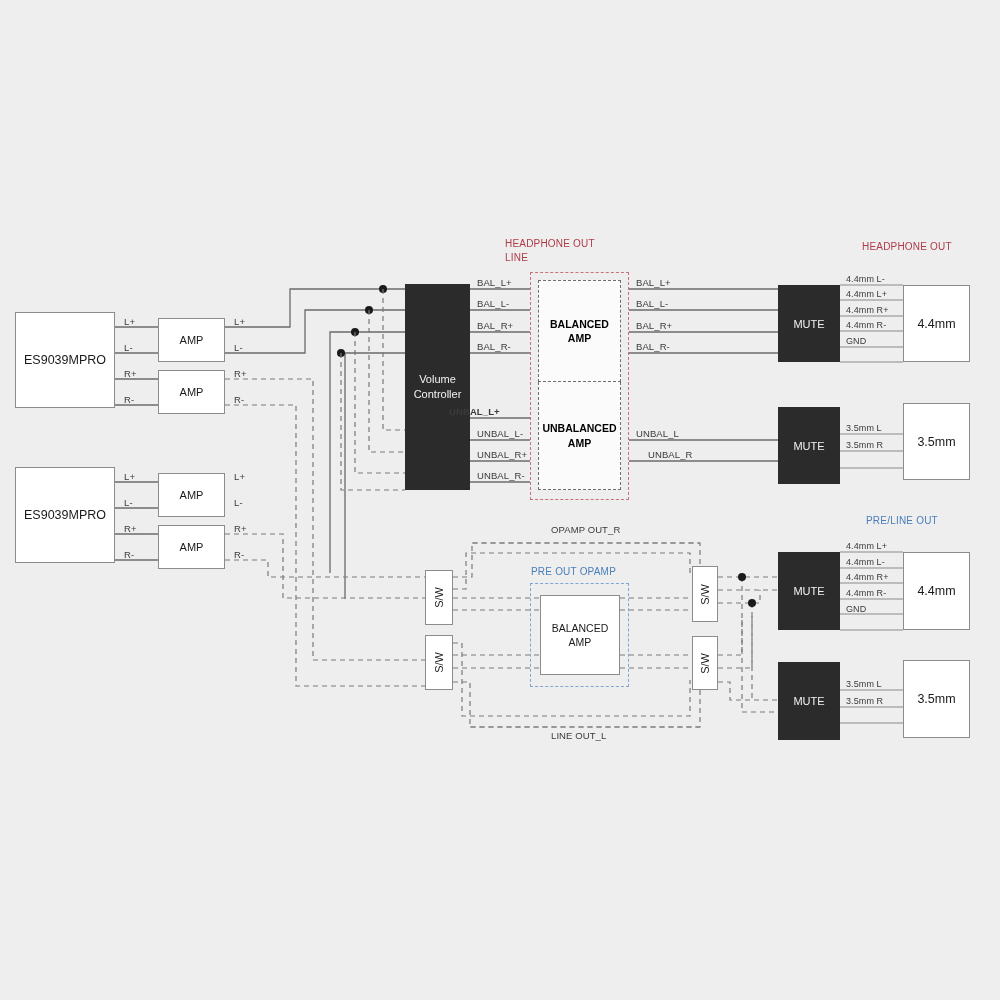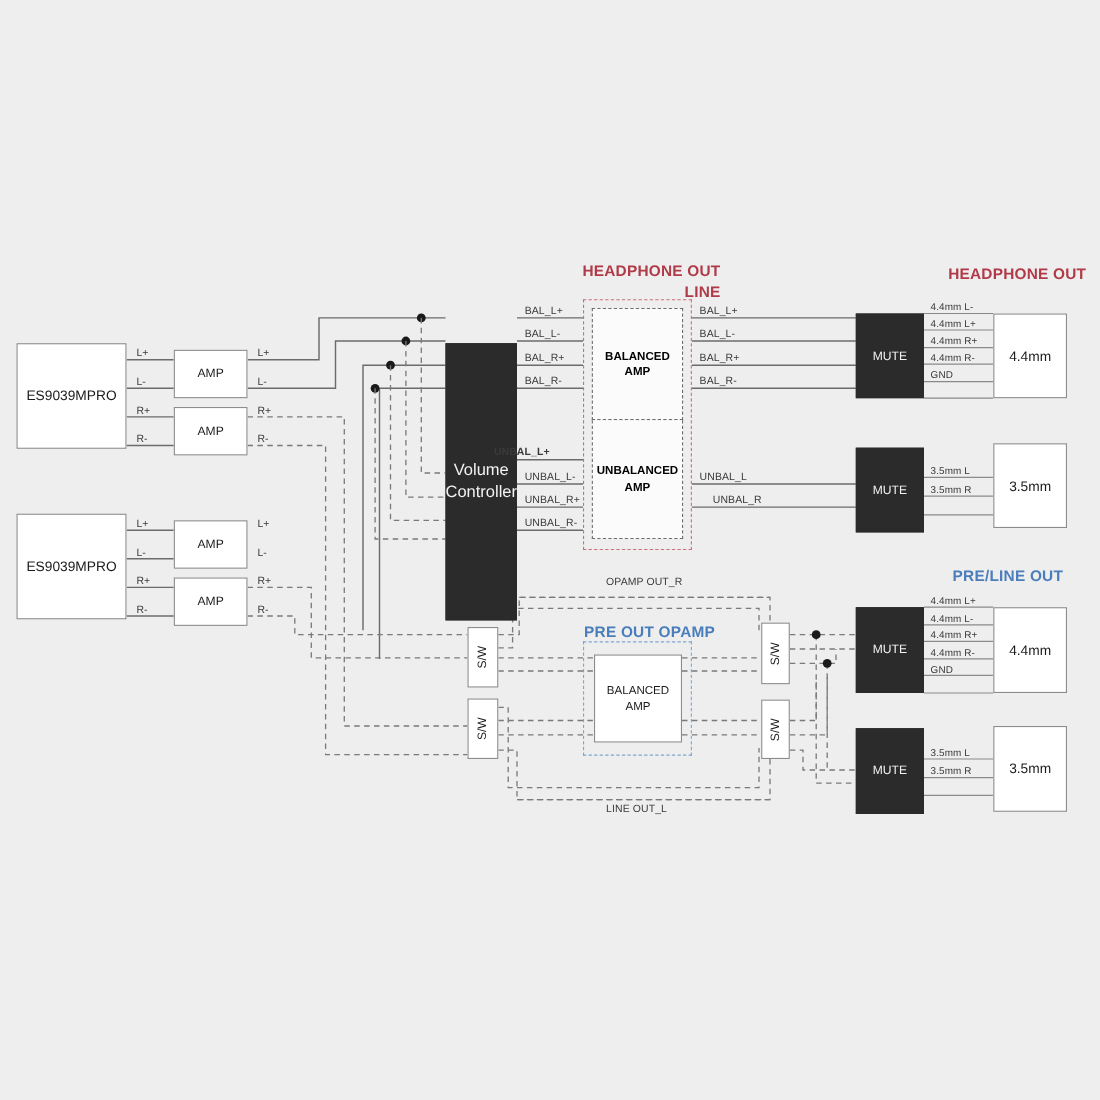--- a/index.html
+++ b/index.html
@@ -7,21 +7,21 @@
     position:relative;width:1000px;height:1000px;
     background:#eeeeee;
     font-family:"Liberation Sans","DejaVu Sans",sans-serif;
     overflow:hidden;
   }
   .blk{position:absolute;box-sizing:border-box;display:flex;align-items:center;justify-content:center;text-align:center;}
   .white{background:#ffffff;border:1px solid #8c8c8c;color:#1a1a1a;}
   .dark{background:#2b2b2b;border:1px solid #2b2b2b;color:#f2f2f2;}
   .lbl{position:absolute;white-space:nowrap;color:#3a3a3a;font-size:9.5px;letter-spacing:.1px;}
   .lbl-sm{font-size:9px;}
-  .title{position:absolute;white-space:nowrap;font-weight:bold;font-size:14px;letter-spacing:.2px;text-align:right;}
+  .title{position:absolute;white-space:nowrap;font-weight:normal;font-size:10px;letter-spacing:.2px;text-align:left;}
   .red{color:#b03a48;}
   .blue{color:#4a7ebb;}
   .dashbox{position:absolute;box-sizing:border-box;background:transparent;}
   .dash-red{border:1.3px dashed #c9707c;}
   .dash-blue{border:1.3px dashed #7fa5d4;}
   .dash-gray{border:1.2px dashed #8f8f8f;}
   .dash-in{border:1.2px dashed #6e6e6e;background:#fbfbfb;}
   .vtxt{writing-mode:vertical-rl;text-orientation:mixed;transform:rotate(180deg);font-size:11px;}
   svg.wires{position:absolute;left:0;top:0;width:1000px;height:1000px;pointer-events:none;}
   .solid{stroke:#6b6b6b;stroke-width:1.3;fill:none;}
@@ -178,21 +178,21 @@
 
   <div class="lbl" style="left:234px;top:316px;">L+</div>
   <div class="lbl" style="left:234px;top:342px;">L-</div>
   <div class="lbl" style="left:234px;top:368px;">R+</div>
   <div class="lbl" style="left:234px;top:394px;">R-</div>
   <div class="lbl" style="left:234px;top:471px;">L+</div>
   <div class="lbl" style="left:234px;top:497px;">L-</div>
   <div class="lbl" style="left:234px;top:523px;">R+</div>
   <div class="lbl" style="left:234px;top:549px;">R-</div>
 
-  <div class="blk dark" style="left:405px;top:284px;width:65px;height:252px;flex-direction:column;line-height:1.35;font-size:15px;margin-top:28px;">
+  <div class="blk dark" style="left:405px;top:284px;width:65px;height:206px;flex-direction:column;line-height:1.35;font-size:11px;">
     <span>Volume</span>
     <span>Controller</span>
   </div>
 
   <div class="lbl" style="left:477px;top:277px;">BAL_L+</div>
   <div class="lbl" style="left:477px;top:298px;">BAL_L-</div>
   <div class="lbl" style="left:477px;top:320px;">BAL_R+</div>
   <div class="lbl" style="left:477px;top:341px;">BAL_R-</div>
 
   <div class="lbl" style="left:449px;top:406px;font-weight:bold;">UNBAL_L+</div>

